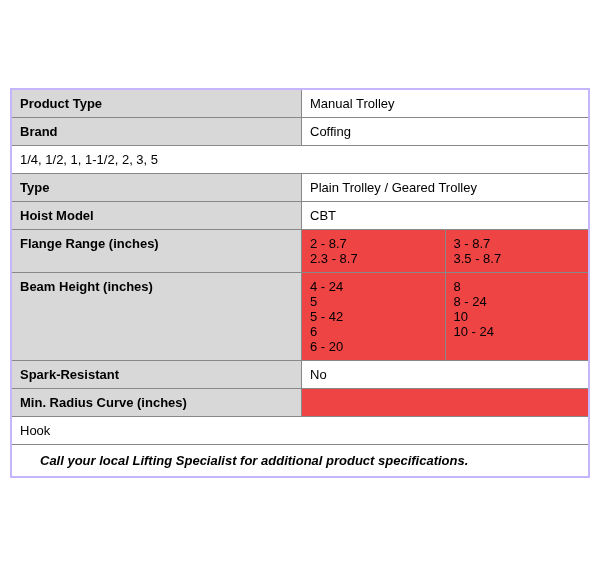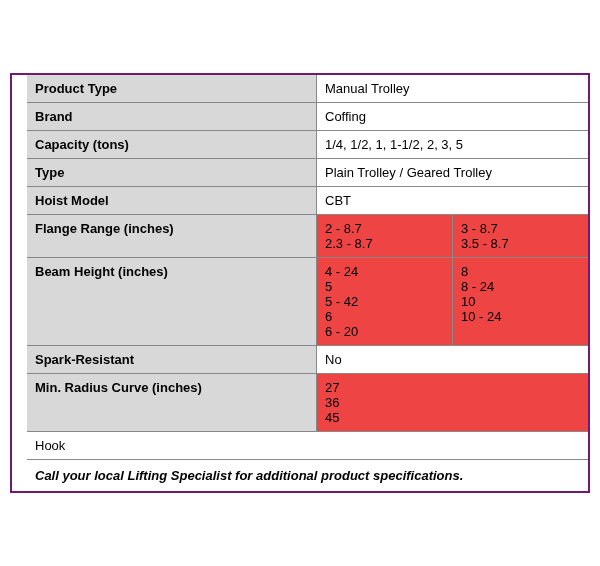--- a/index.html
+++ b/index.html
@@ -15,22 +15,21 @@
       display: flex;
       justify-content: center;
       align-items: center;
       width: 600px;
       min-height: 566px;
       padding: 10px;
     }
 
     .table-container {
       width: 580px;
-      border: 2px solid #701a75;
-      padding-left: 15px;
+      border: 2px solid #c4b5fd;
     }
 
     .row {
       display: flex;
       border-bottom: 1px solid #888;
     }
 
     .row:last-child {
       border-bottom: none;
     }
@@ -77,20 +76,21 @@
       display: flex;
       border-bottom: none;
     }
 
     .footer-cell {
       background: #fff;
       padding: 8px 8px;
       font-weight: bold;
       font-style: italic;
       width: 100%;
+      margin-left: 20px;
     }
 
     .line {
       display: block;
     }
   </style>
 </head>
 <body>
 
 <div class="table-container">
@@ -107,23 +107,20 @@
   <div class="row">
     <div class="cell-label label-col">
       <span>Brand</span>
     </div>
     <div class="cell-value">
       <span>Coffing</span>
     </div>
   </div>
 
   <div class="row">
-    <div class="cell-label label-col">
-      <span>Capacity (tons)</span>
-    </div>
     <div class="cell-value">
       <span>1/4, 1/2, 1, 1-1/2, 2, 3, 5</span>
     </div>
   </div>
 
   <div class="row">
     <div class="cell-label label-col">
       <span>Type</span>
     </div>
     <div class="cell-value">
@@ -184,25 +181,20 @@
     <div class="cell-value">
       <span>No</span>
     </div>
   </div>
 
   <div class="row">
     <div class="cell-label label-col">
       <span>Min. Radius Curve (inches)</span>
     </div>
     <div class="cell-value-split">
-      <div class="split-col">
-        <span class="line">27</span>
-        <span class="line">36</span>
-        <span class="line">45</span>
-      </div>
     </div>
   </div>
 
   <div class="row">
     <div class="cell-value">
       <span>Hook</span>
     </div>
   </div>
 
   <div class="footer-row">

